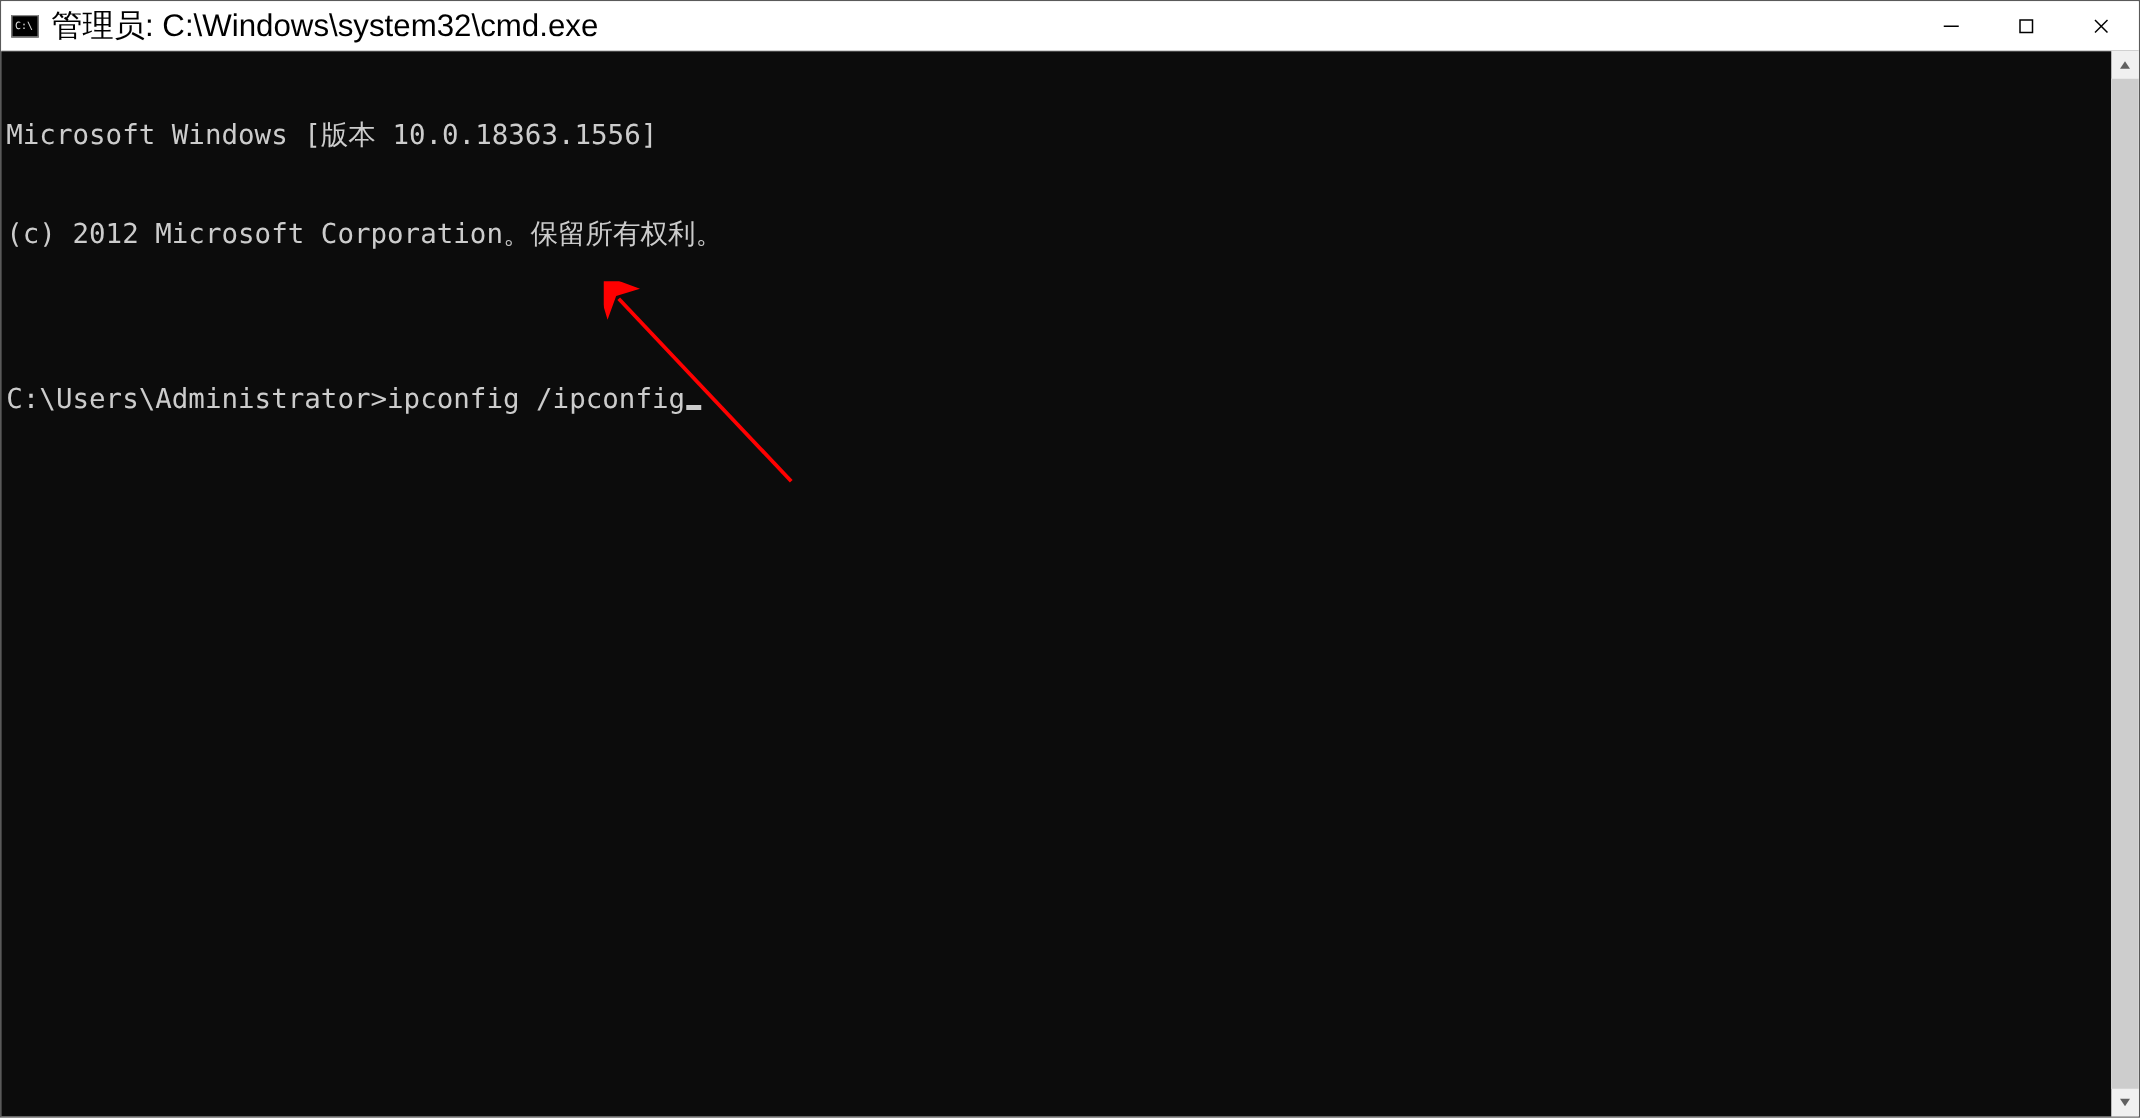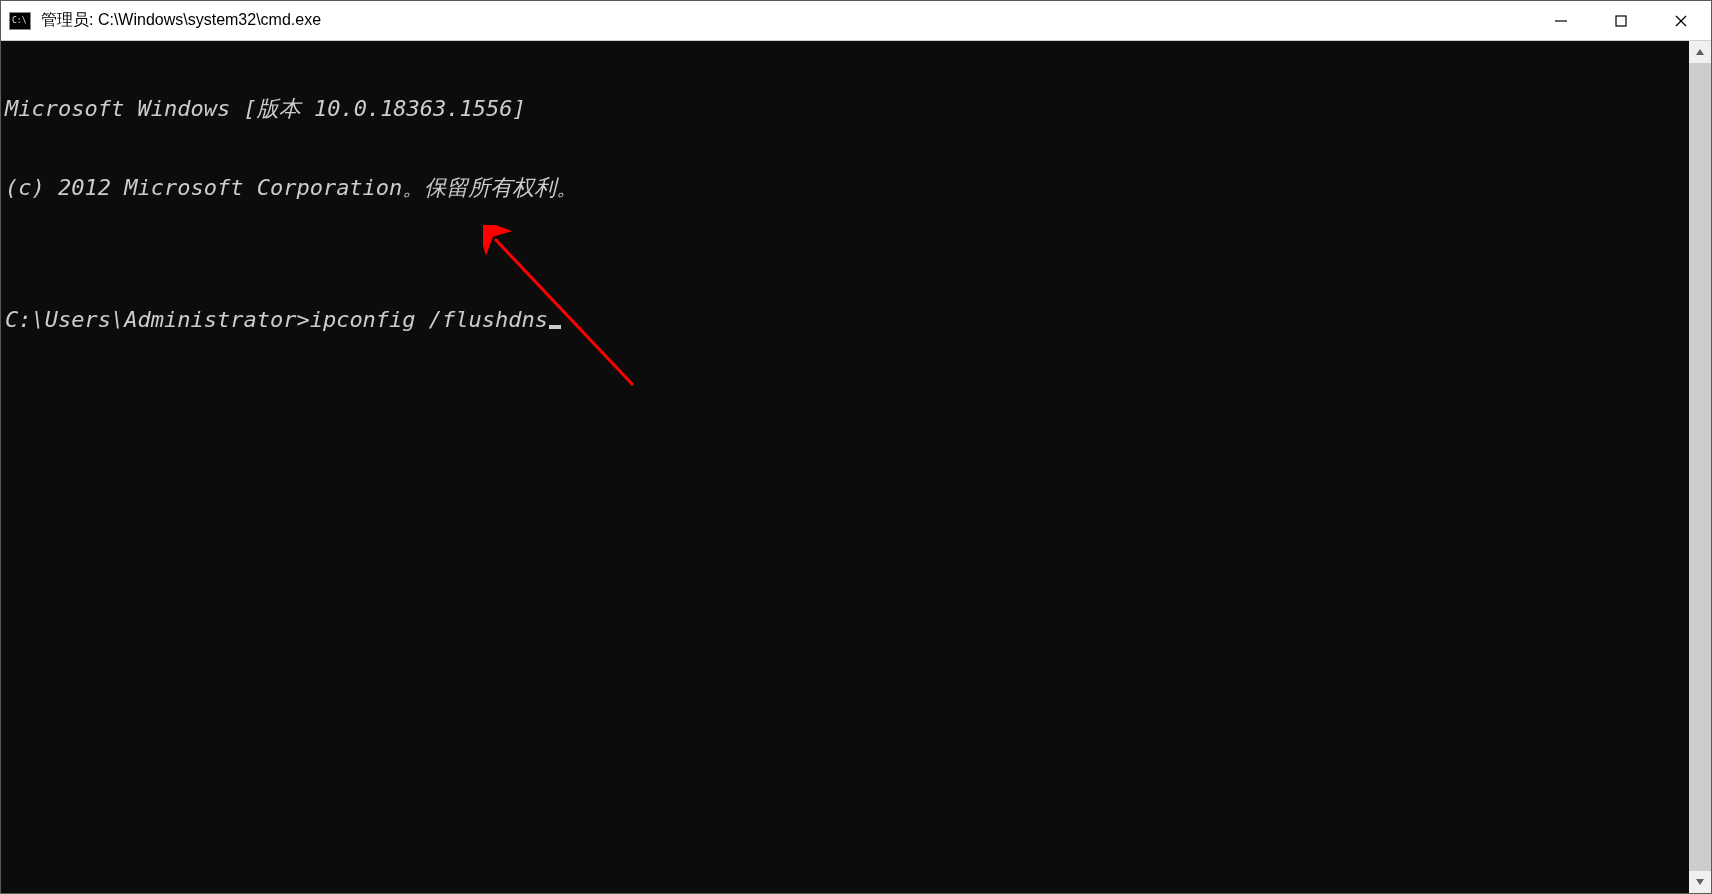--- a/index.html
+++ b/index.html
@@ -55,21 +55,21 @@
     
     .cmd-icon::before {
       content: "C:\\";
       color: #e0e0e0;
       font-size: 8px;
       font-family: Consolas, monospace;
       line-height: 1;
     }
     
     .title-text {
-      font-size: 16px;
+      font-size: 25px;
       color: #000000;
       white-space: nowrap;
     }
     
     .title-bar-controls {
       display: flex;
       height: 100%;
     }
     
     .title-btn {
@@ -98,21 +98,20 @@
       flex: 1;
       background: #0c0c0c;
       color: #cccccc;
       font-family: "NSimSun", "SimSun", Consolas, monospace;
       font-size: 22px;
       line-height: 1.2;
       padding: 2px 4px;
       white-space: pre;
       position: relative;
       overflow: hidden;
-      font-style: italic;
     }
     
     .terminal-line {
       white-space: pre;
     }
     
     .cursor {
       display: inline-block;
       width: 12px;
       height: 4px;
@@ -196,21 +195,21 @@
         </svg>
       </button>
     </div>
   </div>
 
   <div class="content-wrapper">
     <div class="terminal">
       <div class="terminal-line">Microsoft Windows [版本 10.0.18363.1556]</div>
       <div class="terminal-line">(c) 2012 Microsoft Corporation。保留所有权利。</div>
       <div class="terminal-line"></div>
-      <div class="terminal-line"><span>C:\Users\Administrator&gt;</span><span>ipconfig /flushdns</span><span class="cursor"></span></div>
+      <div class="terminal-line"><span>C:\Users\Administrator&gt;</span><span>ipconfig /ipconfig</span><span class="cursor"></span></div>
       
       <svg class="annotation-arrow" width="180" height="185">
         <defs>
           <marker id="arrowhead" markerWidth="12" markerHeight="12" refX="2" refY="6" orient="auto">
             <polygon points="0 0, 12 6, 0 12, 3 6" fill="#ff0000"></polygon>
           </marker>
         </defs>
         <line x1="150" y1="160" x2="12" y2="14" stroke="#ff0000" stroke-width="3" marker-end="url(#arrowhead)"></line>
       </svg>
     </div>

